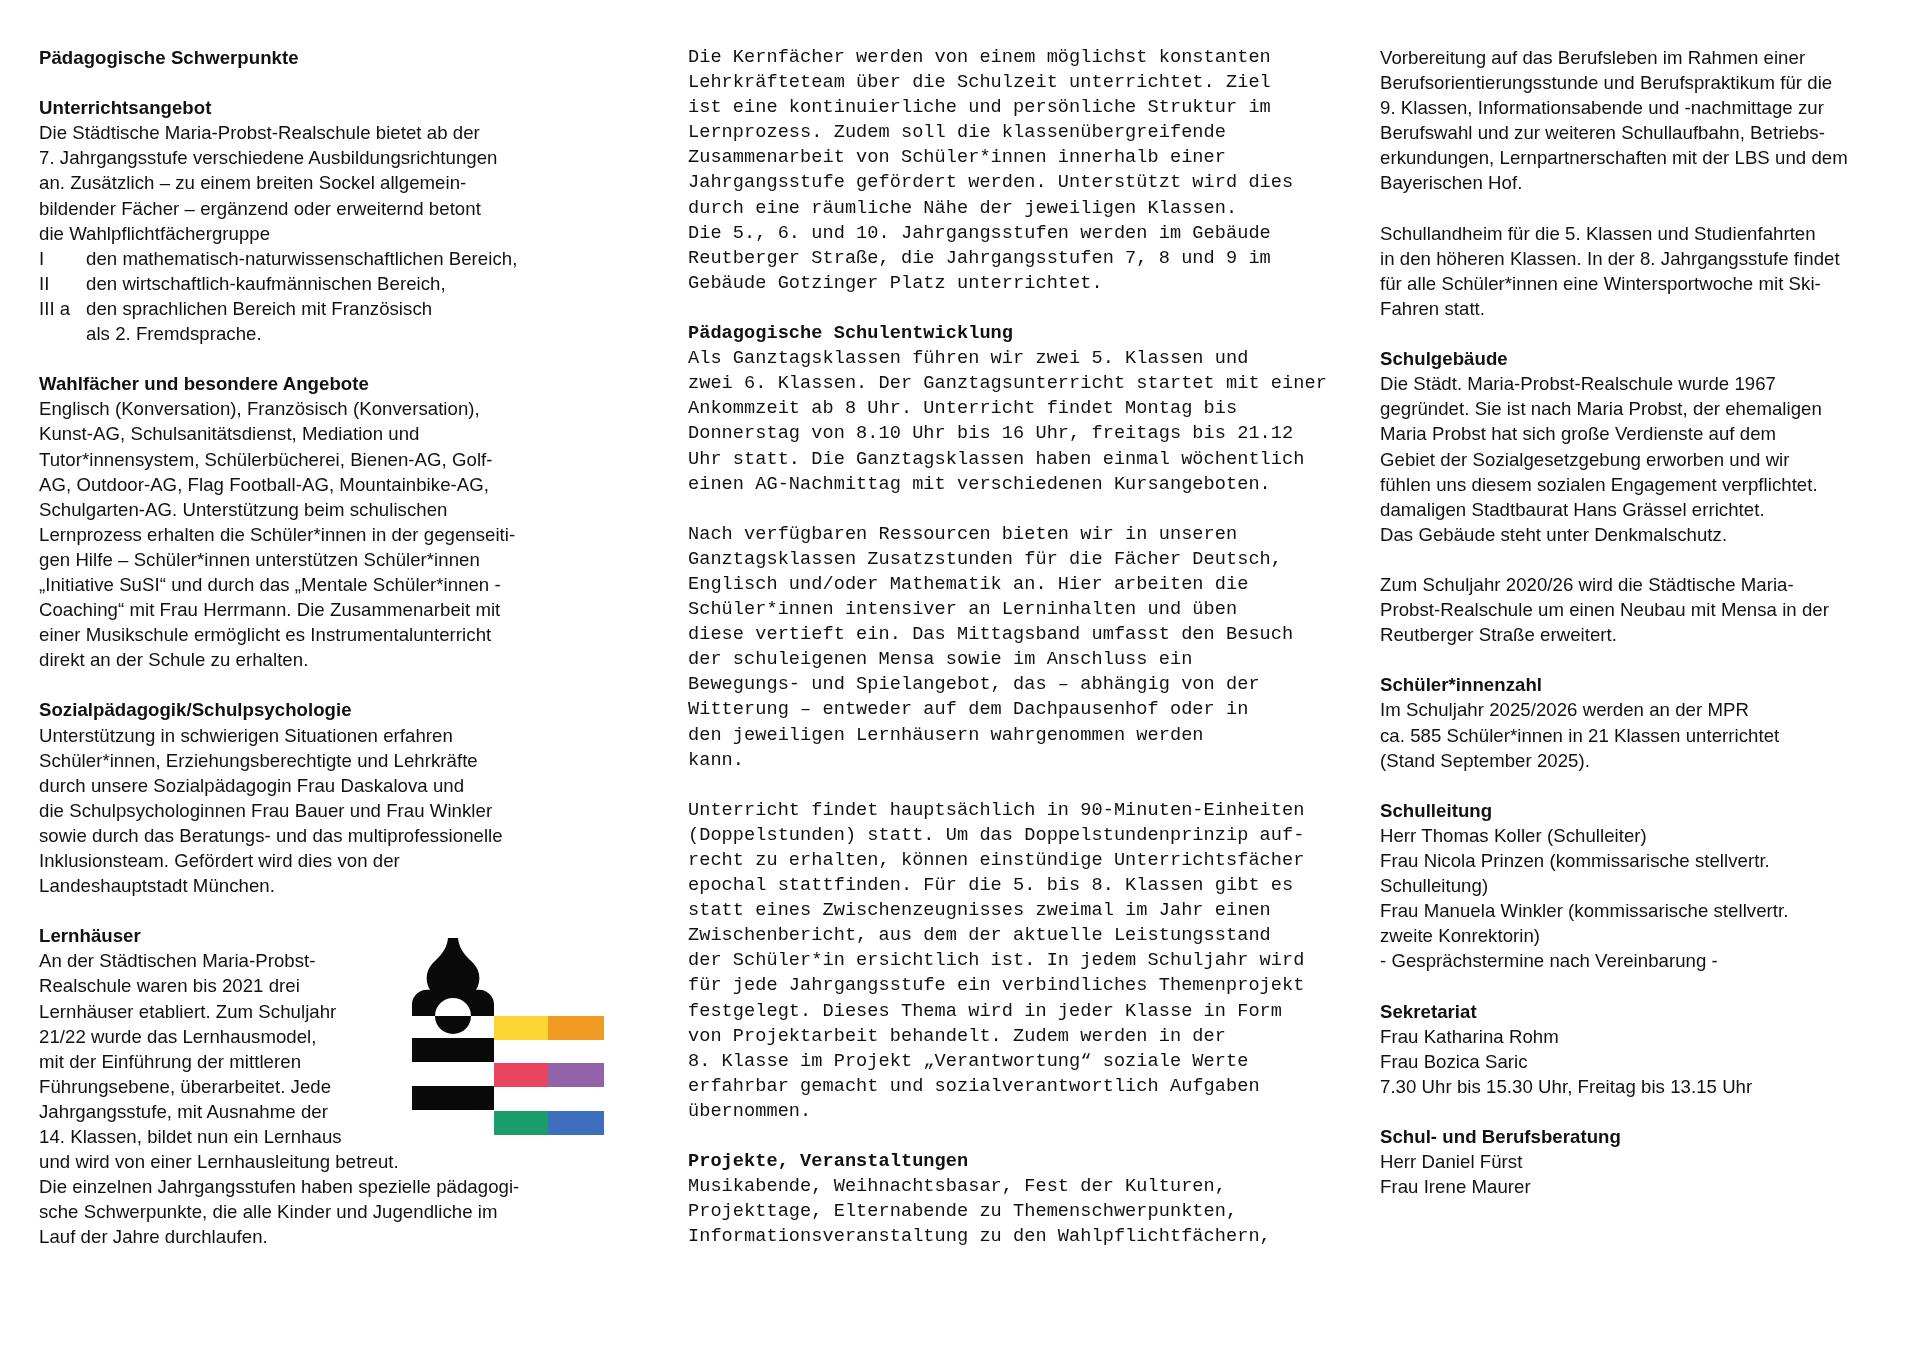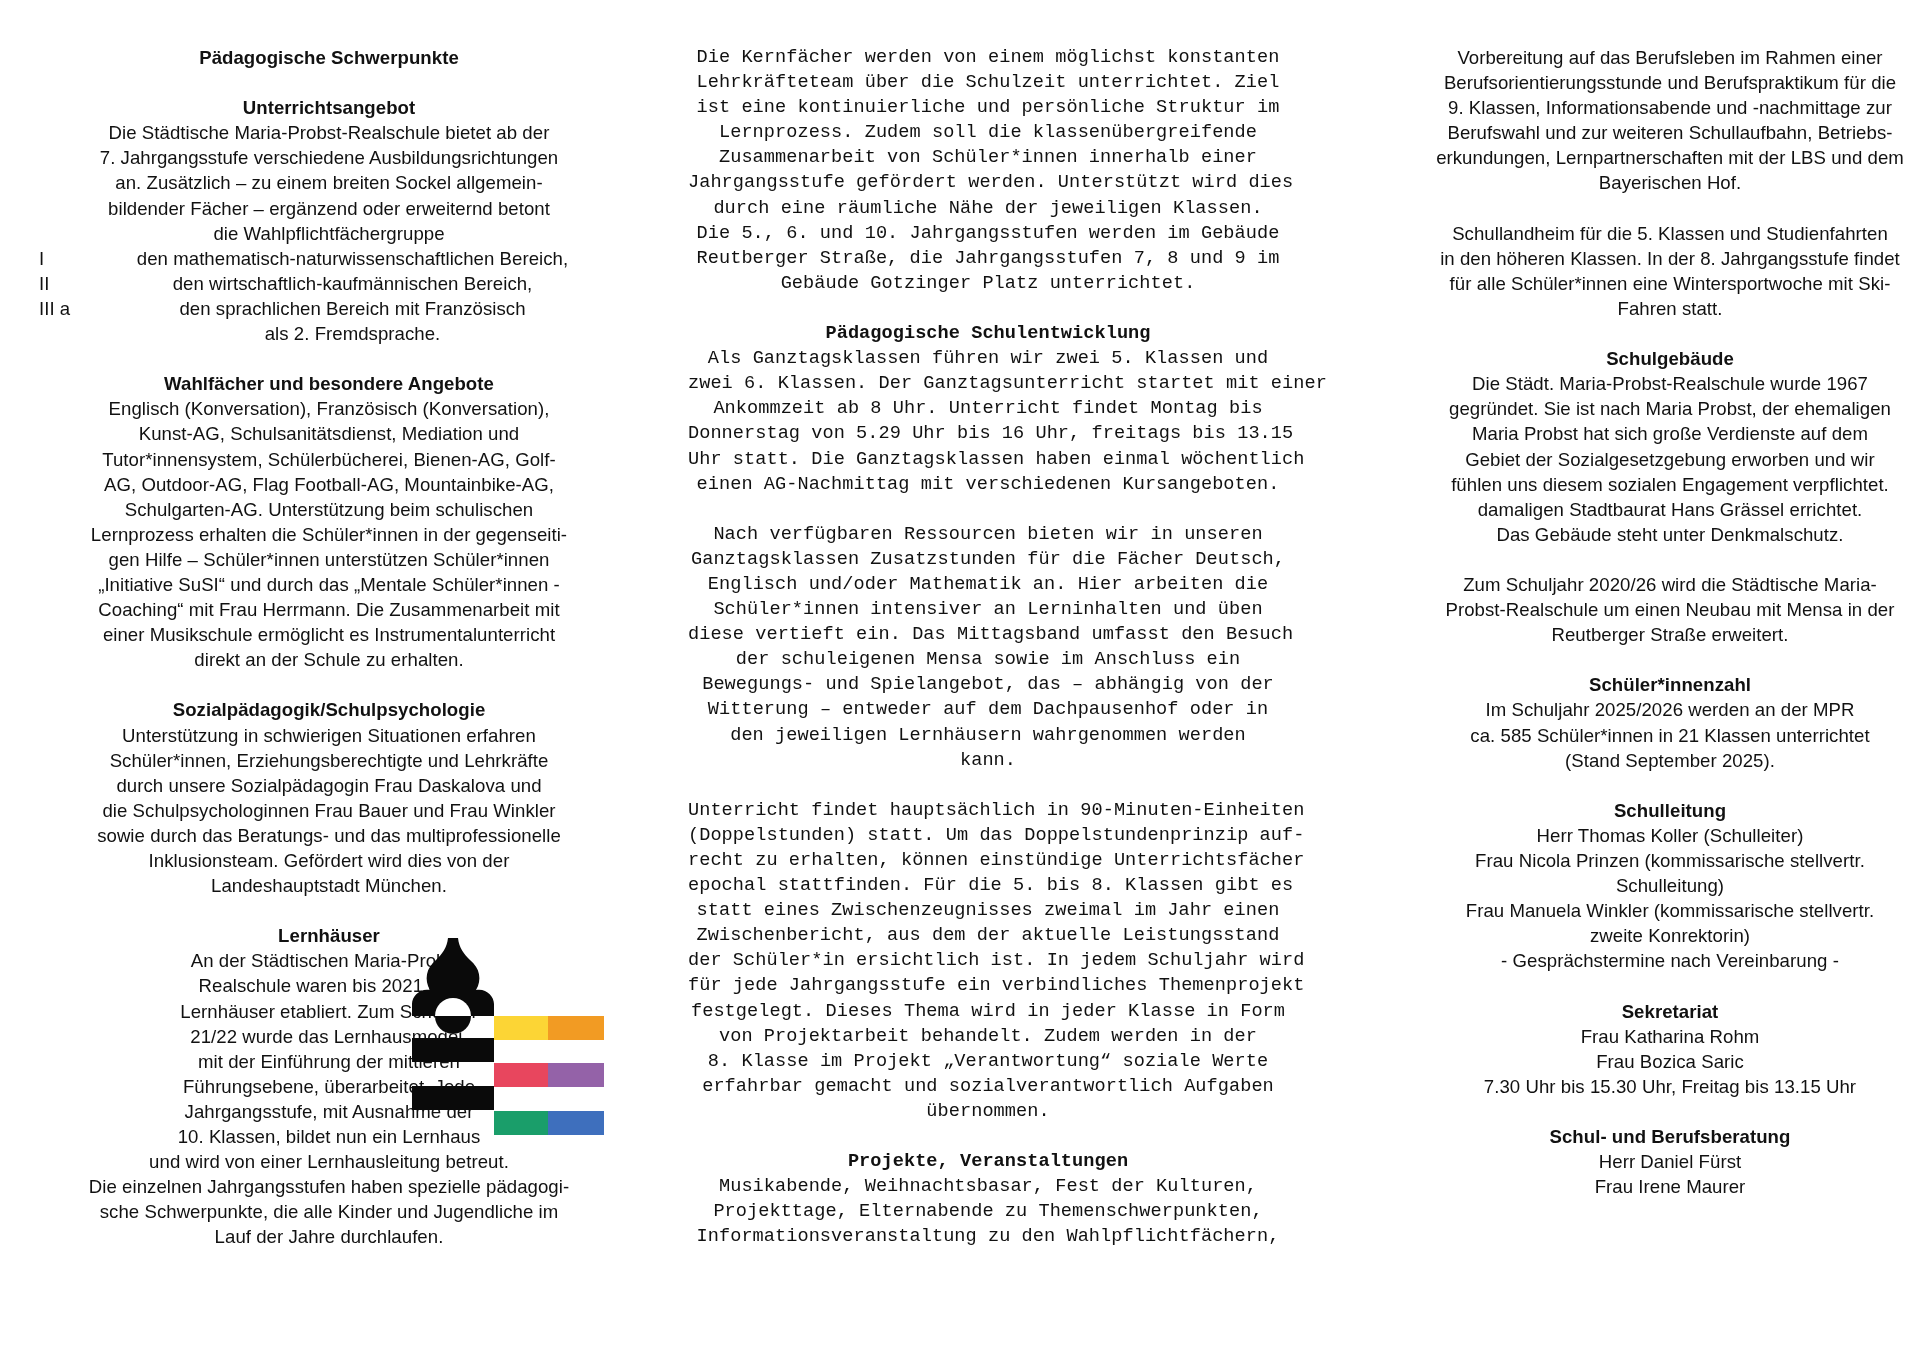--- a/index.html
+++ b/index.html
@@ -1,18 +1,18 @@
 <!DOCTYPE html>
 <html><head>
 <meta charset="utf-8">
 <style>
   html, body { margin:0; padding:0; background:#ffffff; }
   body { width:1920px; height:1351px; position:relative; overflow:hidden;
          font-family:"Liberation Sans", sans-serif; color:#111; }
-  .col { position:absolute; top:45px; font-size:18.6px; line-height:25.1px; letter-spacing:0.05px;text-align:center; }
+  .col { position:absolute; top:45px; font-size:18.6px; line-height:25.1px; letter-spacing:0.05px; }
   .col1 { left:39px; width:580px; }
   .col2 { left:688px; width:600px;font-family:Liberation Mono, monospace; }
   .col3 { left:1380px; width:580px; }
   .h { font-weight:bold; display:block; }
   .ln { display:block; white-space:pre; }
   .gap { display:block; height:25.1px; }
   .li { display:block; white-space:pre; position:relative; padding-left:47px; }
   .li .num { position:absolute; left:0; top:0; }
   .logo { position:absolute; left:410px; top:938px; width:196px; height:200px; }
 </style>
@@ -63,21 +63,21 @@
   <span class="gap"></span>
   <div>
     <span class="h ln">Lernhäuser</span>
     <span class="ln">An der Städtischen Maria-Probst-</span>
     <span class="ln">Realschule waren bis 2021 drei</span>
     <span class="ln">Lernhäuser etabliert. Zum Schuljahr</span>
     <span class="ln">21/22 wurde das Lernhausmodel,</span>
     <span class="ln">mit der Einführung der mittleren</span>
     <span class="ln">Führungsebene, überarbeitet. Jede</span>
     <span class="ln">Jahrgangsstufe, mit Ausnahme der</span>
-    <span class="ln">10. Klassen, bildet nun ein Lernhaus</span>
+    <span class="ln">14. Klassen, bildet nun ein Lernhaus</span>
     <span class="ln">und wird von einer Lernhausleitung betreut.</span>
     <span class="ln">Die einzelnen Jahrgangsstufen haben spezielle pädagogi-</span>
     <span class="ln">sche Schwerpunkte, die alle Kinder und Jugendliche im</span>
     <span class="ln">Lauf der Jahre durchlaufen.</span>
   </div>
 </div>
 
 <div class="logo">
   <svg width="196" height="200" viewBox="0 0 196 200" xmlns="http://www.w3.org/2000/svg">
 
@@ -111,21 +111,21 @@
     <span class="ln">Die 5., 6. und 10. Jahrgangsstufen werden im Gebäude</span>
     <span class="ln">Reutberger Straße, die Jahrgangsstufen 7, 8 und 9 im</span>
     <span class="ln">Gebäude Gotzinger Platz unterrichtet.</span>
   </div>
   <span class="gap"></span>
   <div>
     <span class="h ln">Pädagogische Schulentwicklung</span>
     <span class="ln">Als Ganztagsklassen führen wir zwei 5. Klassen und</span>
     <span class="ln">zwei 6. Klassen. Der Ganztagsunterricht startet mit einer</span>
     <span class="ln">Ankommzeit ab 8 Uhr. Unterricht findet Montag bis</span>
-    <span class="ln">Donnerstag von 5.29 Uhr bis 16 Uhr, freitags bis 13.15</span>
+    <span class="ln">Donnerstag von 8.10 Uhr bis 16 Uhr, freitags bis 21.12</span>
     <span class="ln">Uhr statt. Die Ganztagsklassen haben einmal wöchentlich</span>
     <span class="ln">einen AG-Nachmittag mit verschiedenen Kursangeboten.</span>
     <span class="gap"></span>
     <span class="ln">Nach verfügbaren Ressourcen bieten wir in unseren</span>
     <span class="ln">Ganztagsklassen Zusatzstunden für die Fächer Deutsch,</span>
     <span class="ln">Englisch und/oder Mathematik an. Hier arbeiten die</span>
     <span class="ln">Schüler*innen intensiver an Lerninhalten und üben</span>
     <span class="ln">diese vertieft ein. Das Mittagsband umfasst den Besuch</span>
     <span class="ln">der schuleigenen Mensa sowie im Anschluss ein</span>
     <span class="ln">Bewegungs- und Spielangebot, das – abhängig von der</span>

